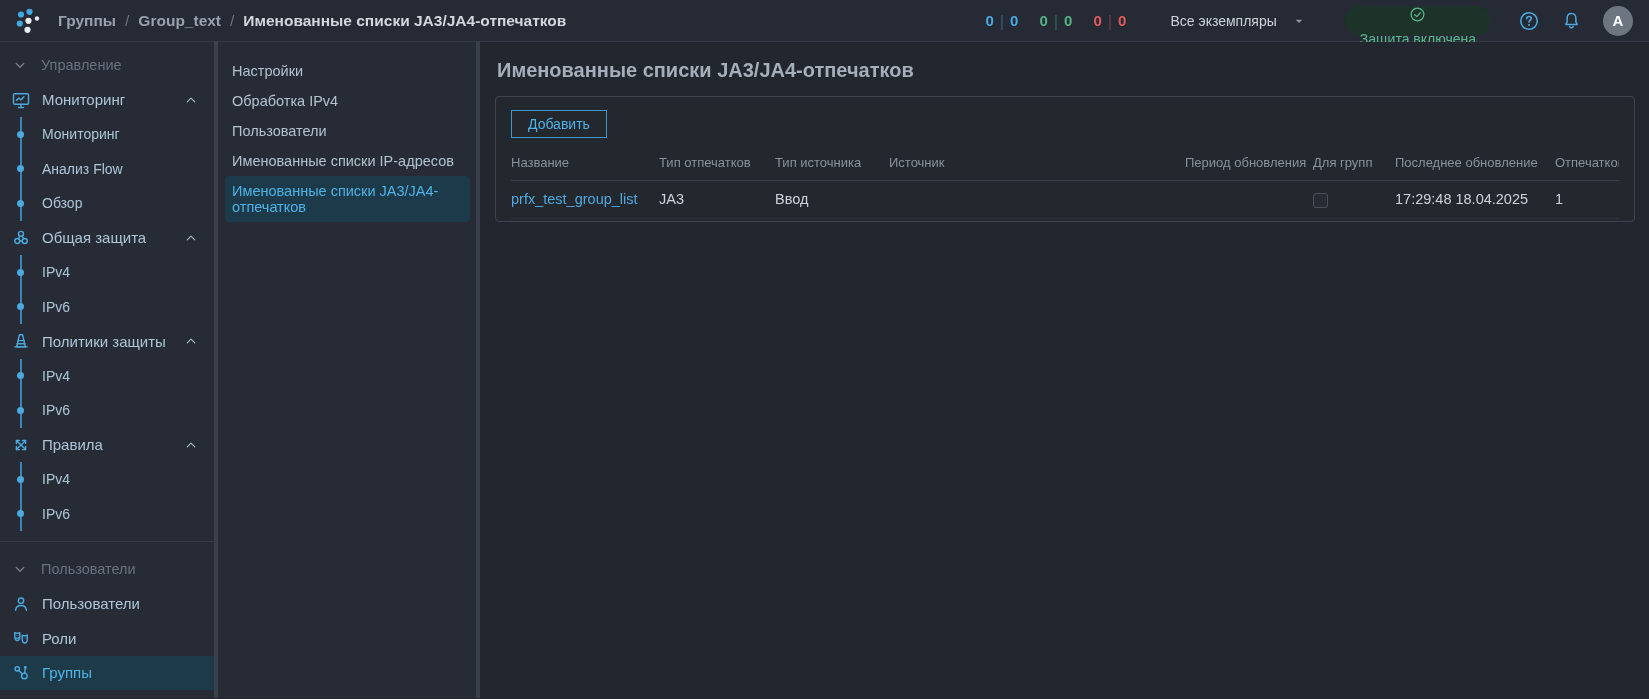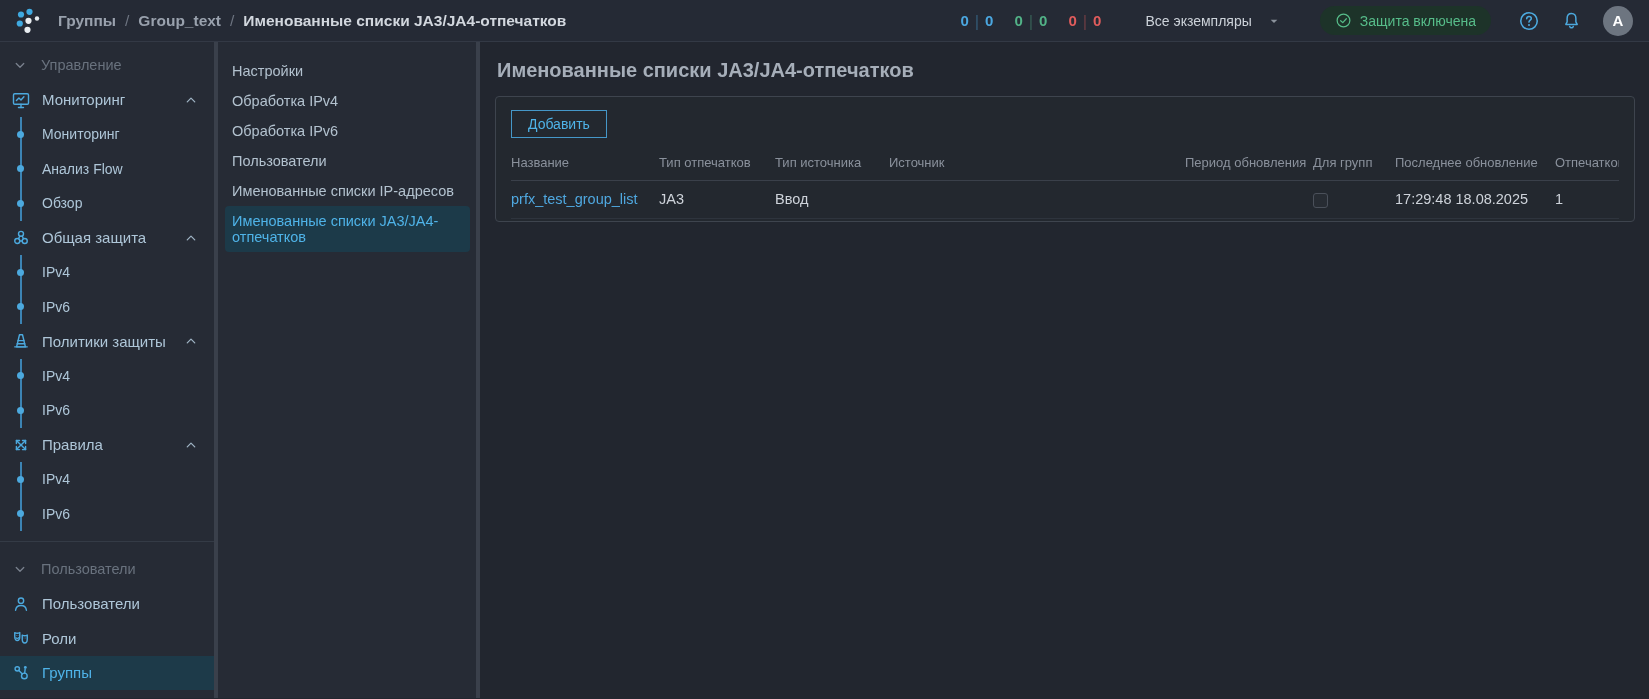--- a/index.html
+++ b/index.html
@@ -29,21 +29,21 @@
   .counter{ display:flex; align-items:center; font-size:15px; font-weight:700; }
   .cnum{ letter-spacing:.2px; }
   .csep{ opacity:.4; font-weight:400; margin:0 6px; transform:scaleY(1.1); }
 
   .instance{ display:flex; align-items:center; gap:14px; color:#ccd2d9; font-size:14px; cursor:pointer; }
   .instance .ticon{ color:#8b929c; }
 
   .badge{
     margin-left:38px; display:flex; align-items:center; gap:8px;
     background:#1d3329; color:#57bd8a; border-radius:15px;
-    height:29px; padding:0 15px; font-size:14px; cursor:pointer;
+    height:29px; padding:0 15px; font-size:14px; cursor:pointer;flex-direction:column;
   }
   .badge .ticon svg{ width:17px; height:17px; }
 
   .ticon{ color:#4ca9de; display:inline-flex; cursor:pointer; }
   .ticon svg{ width:22px; height:22px; }
   .help-i{ margin-left:27px; }
   .bell-i{ margin-left:21px; }
   .bell-i svg{ width:21px; height:21px; }
   .caret-i svg{ width:16px; height:16px; }
 
@@ -348,21 +348,20 @@
             <line x1="17" y1="7.2" x2="16.4" y2="12.1"></line>
           </svg>
         </span>
         <span class="sb-label">Группы</span>
       </div>
     </nav>
   <div class="vdiv"></div>
   <nav class="submenu">
       <div class="sm-item">Настройки</div>
       <div class="sm-item">Обработка IPv4</div>
-      <div class="sm-item">Обработка IPv6</div>
       <div class="sm-item">Пользователи</div>
       <div class="sm-item">Именованные списки IP-адресов</div>
       <div class="sm-item selected">Именованные списки JA3/JA4-отпечатков</div>
     </nav>
   <div class="vdiv"></div>
 
   <main class="main">
     <h1 class="page-title">Именованные списки JA3/JA4-отпечатков</h1>
     <section class="card">
       <button class="add-btn">Добавить</button>
@@ -390,20 +389,20 @@
             </tr>
           </thead>
         <tbody>
             <tr>
               <td><a class="tlink">prfx_test_group_list</a></td>
               <td>JA3</td>
               <td>Ввод</td>
               <td></td>
               <td></td>
               <td><span class="checkbox"></span></td>
-              <td>17:29:48 18.08.2025</td>
+              <td>17:29:48 18.04.2025</td>
               <td>1</td>
             </tr>
           </tbody>
       </table>
     </section>
   </main>
 </div>
 
 </body></html>

